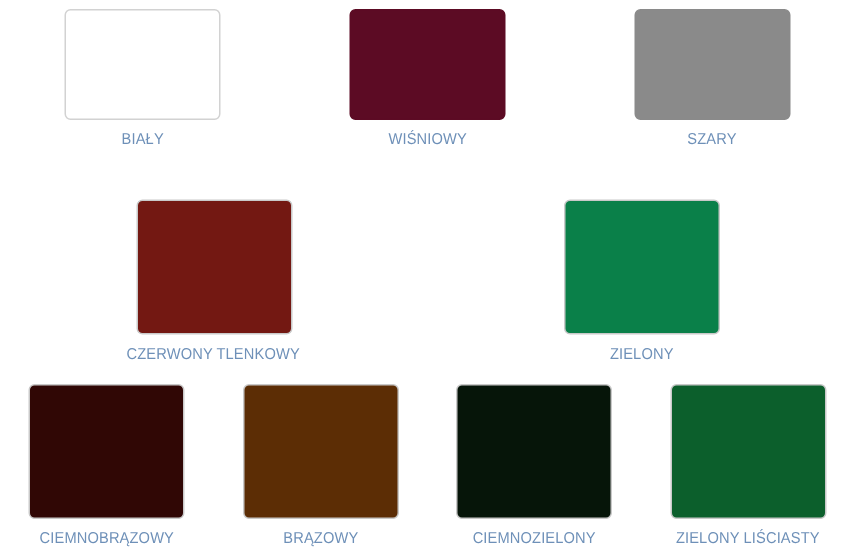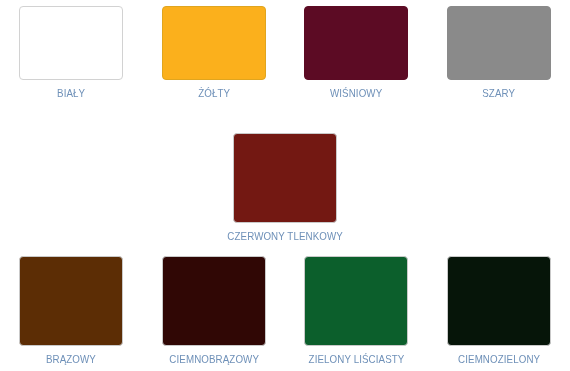--- a/index.html
+++ b/index.html
@@ -70,52 +70,52 @@
 <body>
 
 <div id="palette">
 
   <div class="swatch-row row-1">
     <div class="swatch-cell">
       <div class="swatch-chip" style="background: rgb(255, 255, 255); border-color: rgb(210, 210, 210);"></div>
       <div class="swatch-label" style="color: rgb(110, 144, 184);">BIAŁY</div>
     </div>
     <div class="swatch-cell">
-      <div class="swatch-chip" style="background: rgb(251, 176, 28); border-color: rgb(224, 165, 31);"></div>
-      <div class="swatch-label" style="color: rgb(110, 144, 184);">ŻÓŁTY</div>
-    </div>
-    <div class="swatch-cell">
       <div class="swatch-chip" style="background: rgb(92, 11, 36); border-color: rgb(92, 11, 36);"></div>
       <div class="swatch-label" style="color: rgb(110, 144, 184);">WIŚNIOWY</div>
     </div>
     <div class="swatch-cell">
       <div class="swatch-chip" style="background: rgb(138, 138, 138); border-color: rgb(138, 138, 138);"></div>
       <div class="swatch-label" style="color: rgb(110, 144, 184);">SZARY</div>
     </div>
   </div>
 
   <div class="swatch-row row-2">
     <div class="swatch-cell">
       <div class="swatch-chip" style="background: rgb(115, 24, 18); border-color: rgb(201, 201, 201);"></div>
       <div class="swatch-label" style="color: rgb(110, 144, 184);">CZERWONY TLENKOWY</div>
     </div>
+    <div class="swatch-cell">
+      <div class="swatch-chip" style="background: rgb(10, 128, 73); border-color: rgb(201, 201, 201);"></div>
+      <div class="swatch-label" style="color: rgb(110, 144, 184);">ZIELONY</div>
+    </div>
   </div>
 
   <div class="swatch-row row-3">
+    <div class="swatch-cell">
+      <div class="swatch-chip" style="background: rgb(48, 7, 5); border-color: rgb(201, 201, 201);"></div>
+      <div class="swatch-label" style="color: rgb(110, 144, 184);">CIEMNOBRĄZOWY</div>
+    </div>
     <div class="swatch-cell">
       <div class="swatch-chip" style="background: rgb(92, 45, 5); border-color: rgb(201, 201, 201);"></div>
       <div class="swatch-label" style="color: rgb(110, 144, 184);">BRĄZOWY</div>
     </div>
     <div class="swatch-cell">
-      <div class="swatch-chip" style="background: rgb(48, 7, 5); border-color: rgb(201, 201, 201);"></div>
-      <div class="swatch-label" style="color: rgb(110, 144, 184);">CIEMNOBRĄZOWY</div>
+      <div class="swatch-chip" style="background: rgb(6, 21, 9); border-color: rgb(201, 201, 201);"></div>
+      <div class="swatch-label" style="color: rgb(110, 144, 184);">CIEMNOZIELONY</div>
     </div>
     <div class="swatch-cell">
       <div class="swatch-chip" style="background: rgb(12, 95, 44); border-color: rgb(201, 201, 201);"></div>
       <div class="swatch-label" style="color: rgb(110, 144, 184);">ZIELONY LIŚCIASTY</div>
-    </div>
-    <div class="swatch-cell">
-      <div class="swatch-chip" style="background: rgb(6, 21, 9); border-color: rgb(201, 201, 201);"></div>
-      <div class="swatch-label" style="color: rgb(110, 144, 184);">CIEMNOZIELONY</div>
     </div>
   </div>
 
 </div>
 
 </body></html>

